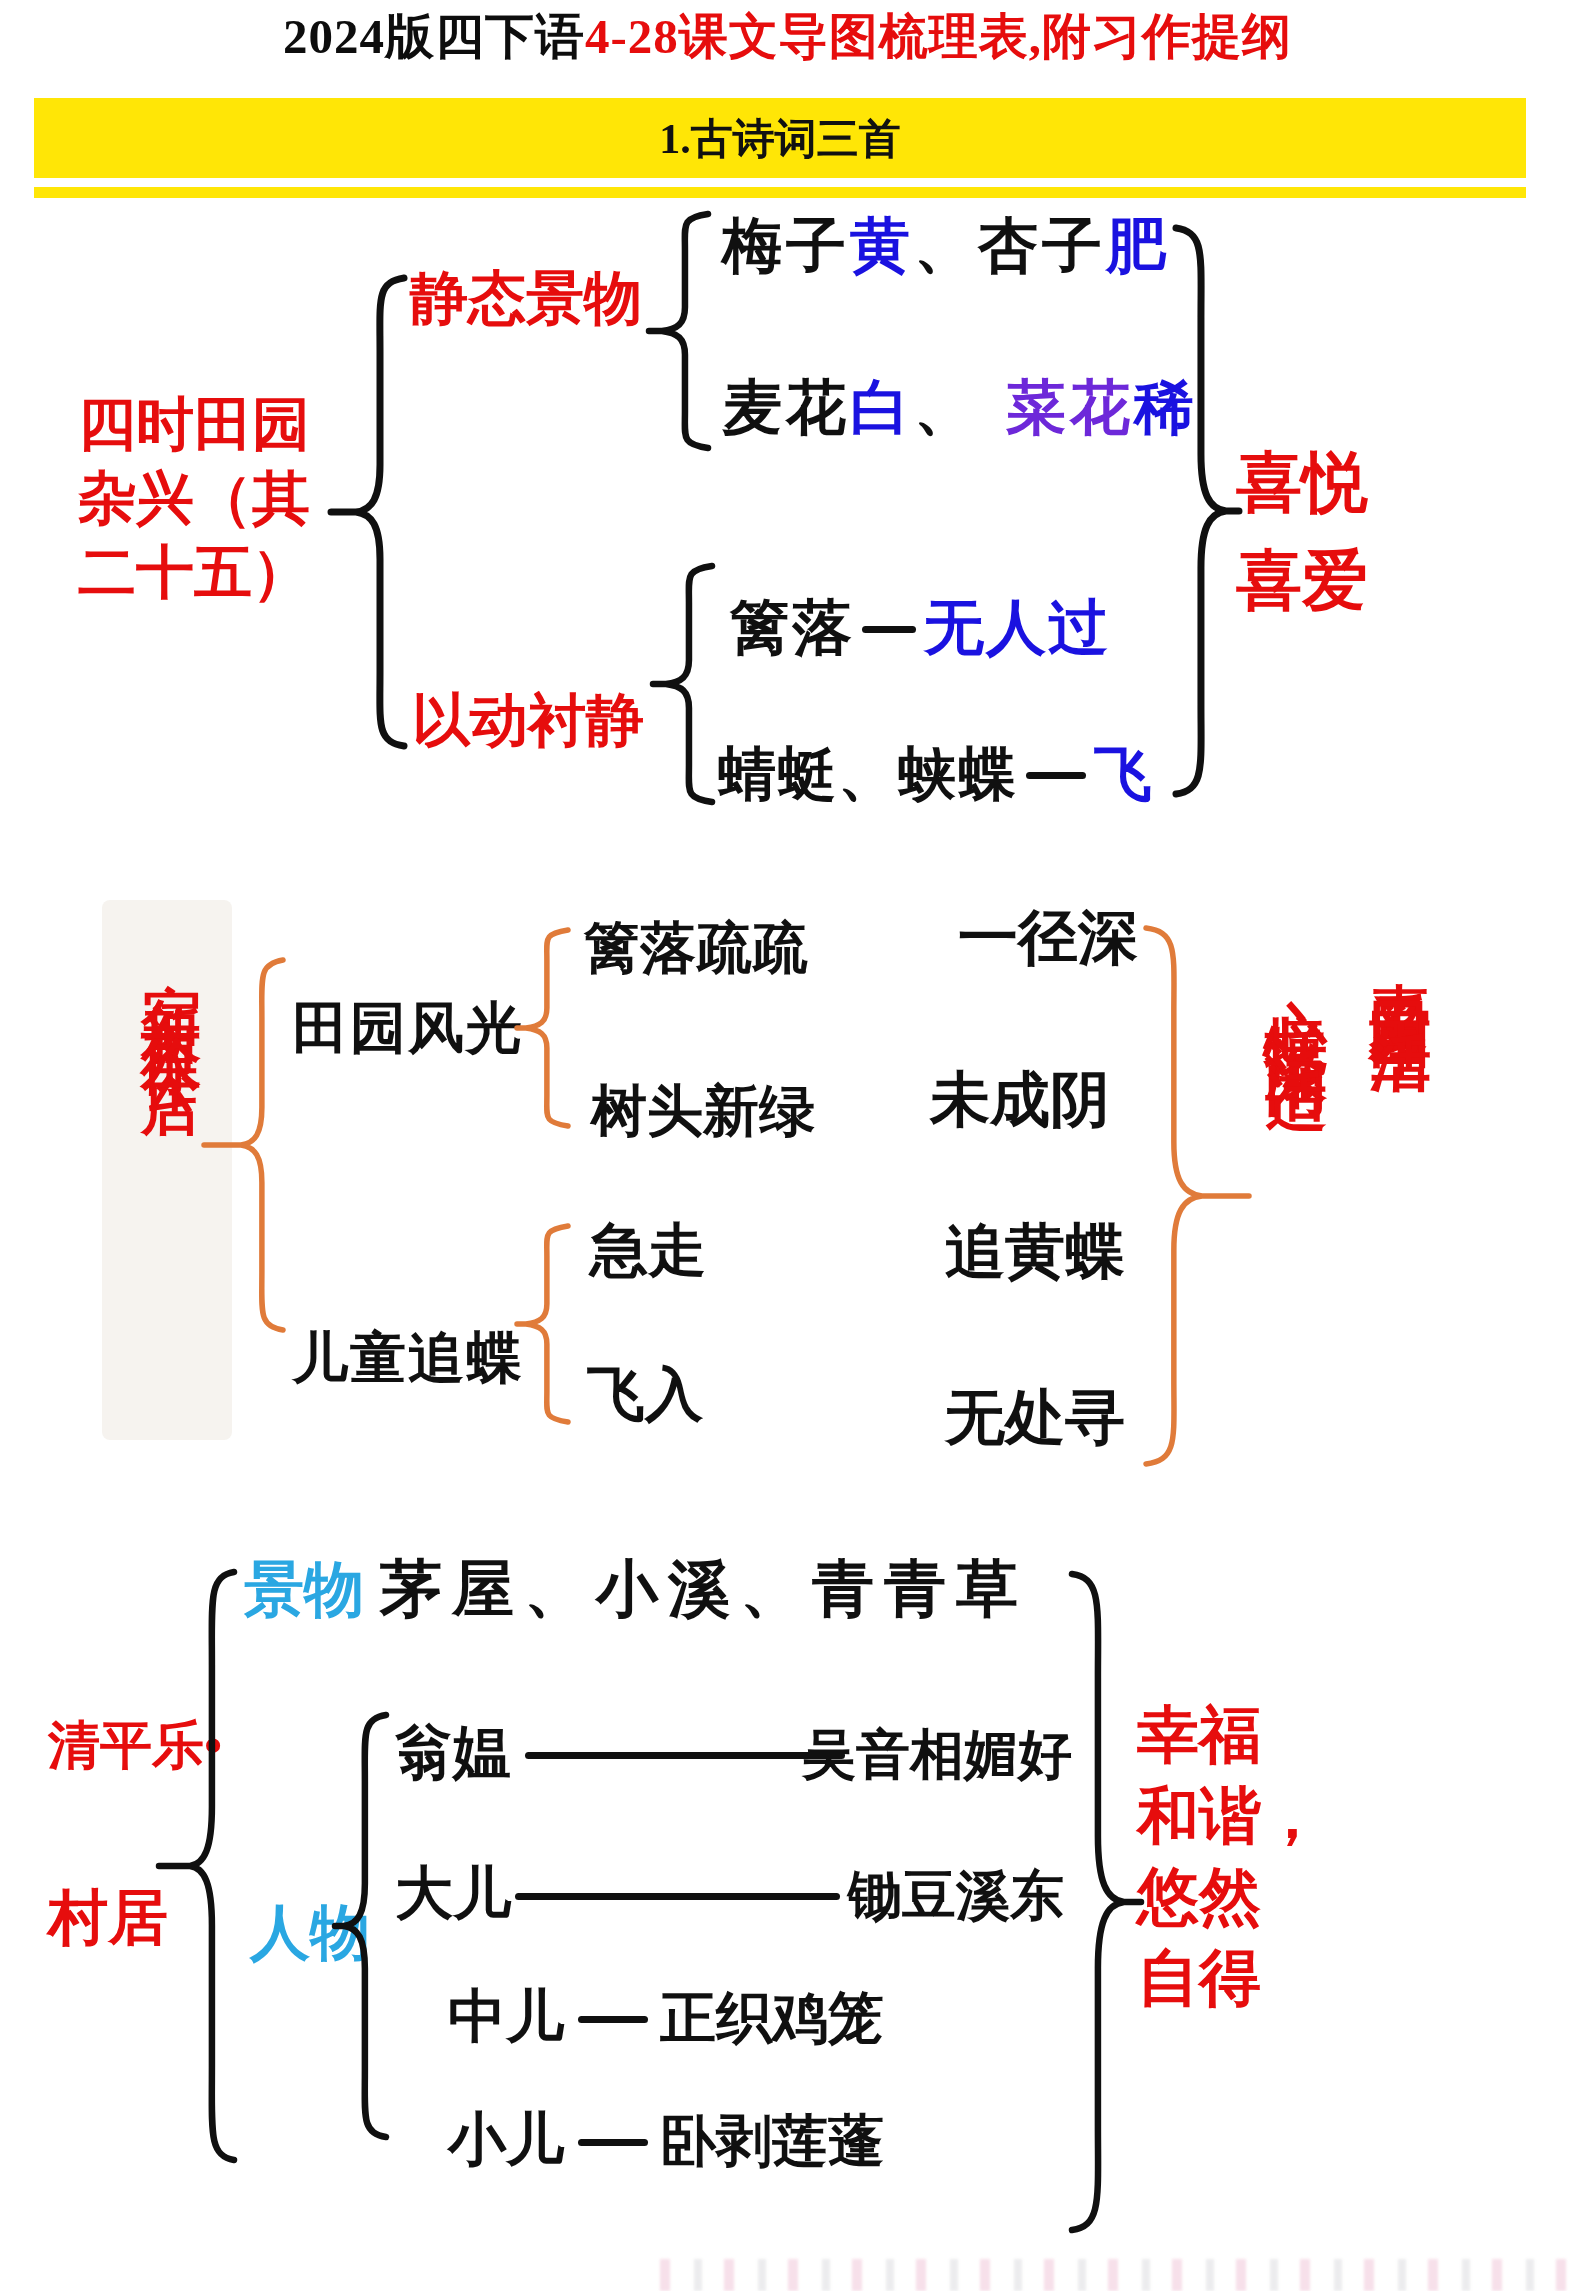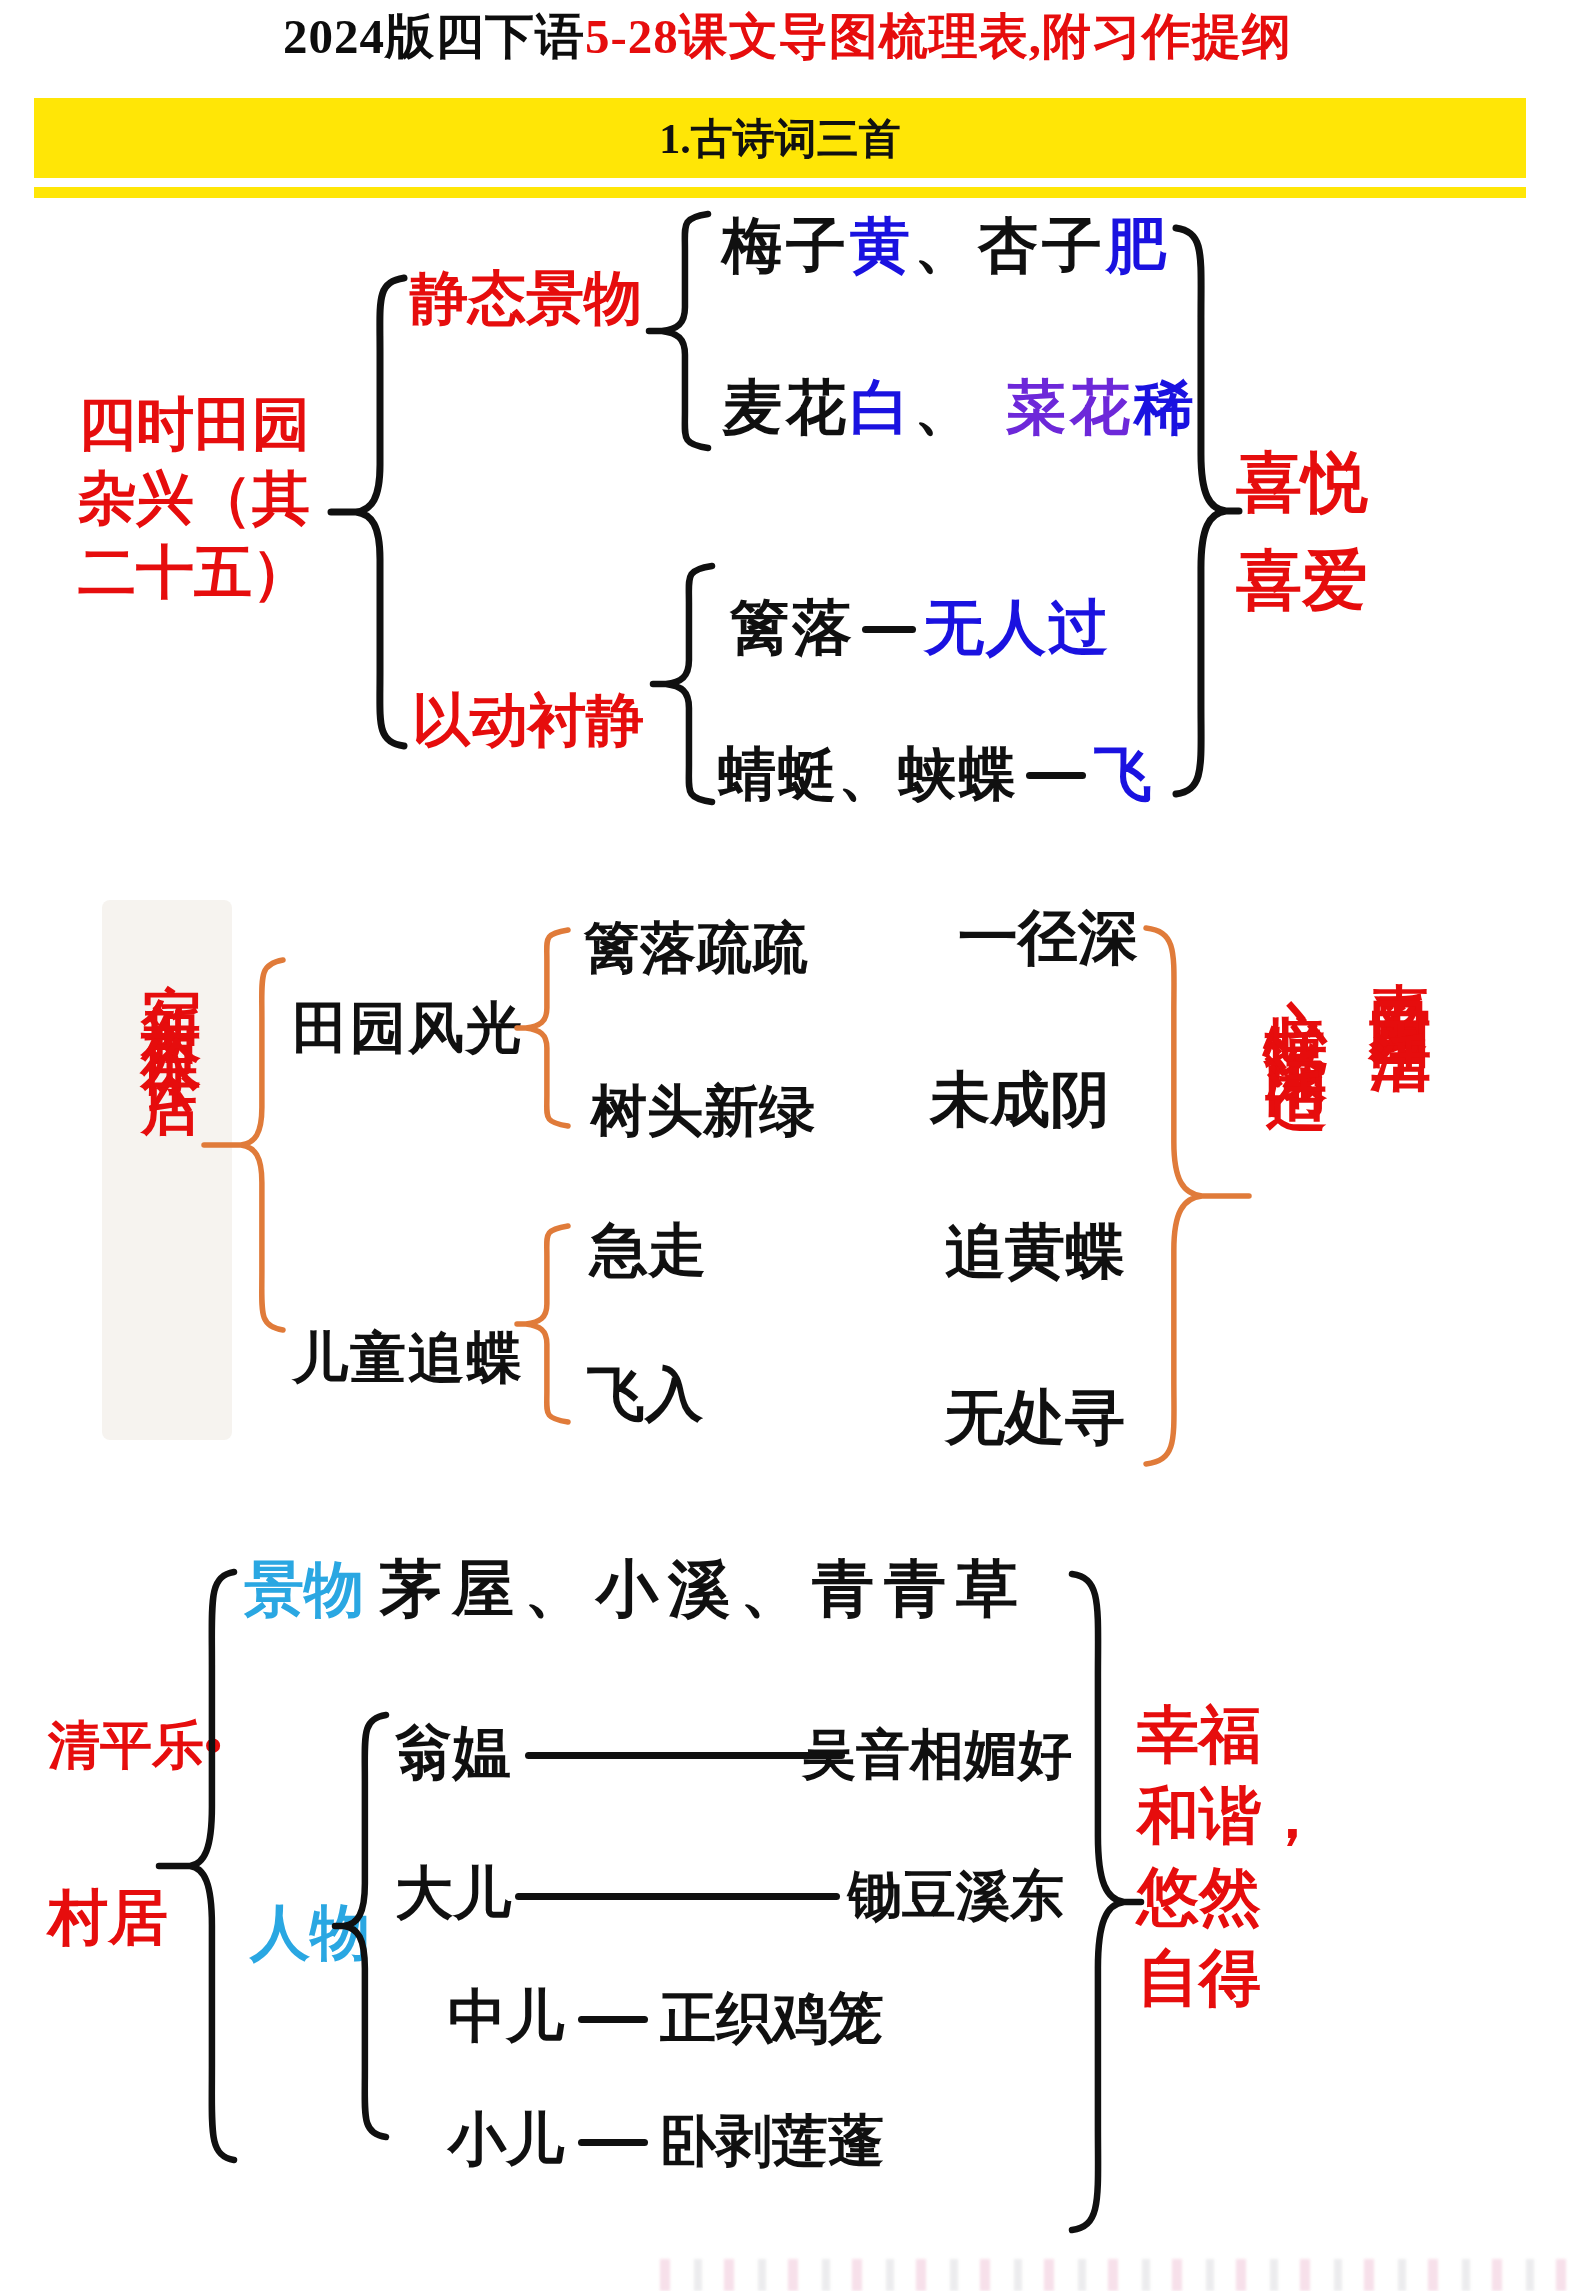--- a/index.html
+++ b/index.html
@@ -27,21 +27,21 @@
   svg.brace{position:absolute; overflow:visible;}
   .watermark{position:absolute; left:660px; top:2259px; width:915px; height:32px; opacity:.45; filter:blur(1.5px);
     background:repeating-linear-gradient(90deg, rgba(224,130,170,.55) 0 10px, rgba(255,255,255,0) 10px 34px, rgba(150,150,160,.4) 34px 42px, rgba(255,255,255,0) 42px 64px);}
 </style>
 </head>
 <body>
 
 <div class="page">
 
   <div class="title">
-    <span class="t-black">2024版四下语</span><span class="t-red">5-28课文导图梳理表,附习作提纲</span>
+    <span class="t-black">2024版四下语</span><span class="t-red">4-28课文导图梳理表,附习作提纲</span>
   </div>
   <div class="banner">
     <span>1.古诗词三首</span>
   </div>
   <div class="banner-strip"></div>
 
   <div class="abs red" style="left:78px; top:388px; font-size:58px; line-height:74px;">
     <div>四时田园</div>
     <div>杂兴（其</div>
     <div>二十五）</div>

